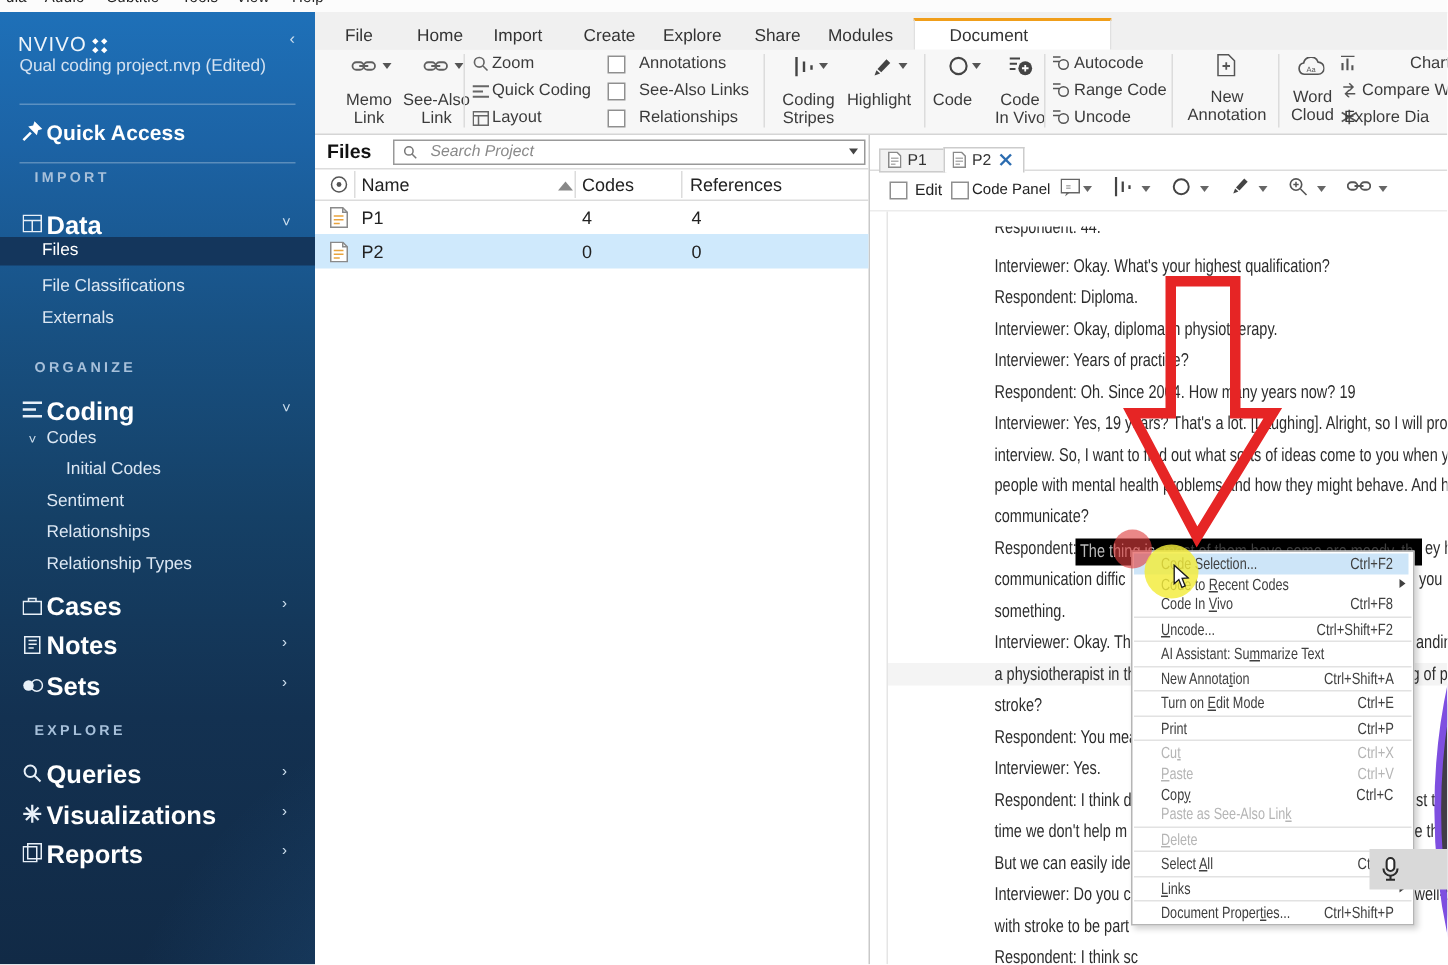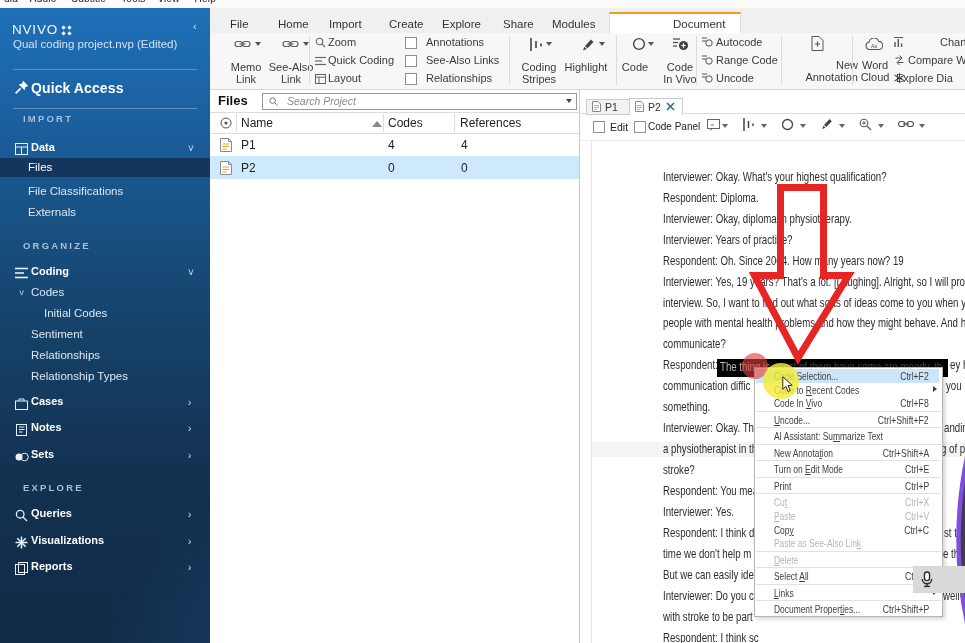--- a/index.html
+++ b/index.html
@@ -6,21 +6,21 @@
   body{width:965px;height:643px;overflow:hidden;font-family:"Liberation Sans",sans-serif;background:#fff;}
   .abs{position:absolute;}
   #app{position:relative;width:965px;height:643px;overflow:hidden;background:#fff;}
   
   #sidebar{left:0;top:8px;width:210px;height:635px;
     background:
       radial-gradient(circle 480px at 360px 740px, rgba(45,115,180,0.48), rgba(45,115,180,0) 60%),
       linear-gradient(180deg,#1E70B8 0%,#1C63A5 14%,#185183 33%,#154066 53%,#133151 74%,#112A46 100%);
     color:#fff;}
   .sect{position:absolute;left:23px;font-size:9.5px;letter-spacing:2.2px;color:#a7c0da;font-weight:bold;}
-  .nav1{position:absolute;left:31px;font-size:11px;font-weight:bold;color:#fff;}
+  .nav1{position:absolute;left:31px;font-size:17px;font-weight:bold;color:#fff;}
   .nav2{position:absolute;left:28px;font-size:11.5px;color:#dce7f3;}
   .chev{position:absolute;left:188px;font-size:10px;color:#cfe0ef;}
   .sideicon{position:absolute;left:15px;}
   
   #topstrip{left:0;top:0;width:965px;height:8px;background:#fcfcfc;overflow:hidden;border-bottom:1px solid #e8e8e8;}
   #tabrow{left:210px;top:8px;width:755px;height:25px;background:#f0f0f0;border-bottom:1px solid #e3e3e3;}
   .rtab{position:absolute;top:10px;font-size:11.5px;color:#333;}
   #ribbon{left:210px;top:33px;width:755px;height:56px;background:#f7f7f7;border-bottom:1px solid #d5d5d5;}
   .rlab{position:absolute;font-size:11px;color:#3b3b3b;text-align:center;white-space:nowrap;}
   .rsep{position:absolute;top:3px;width:1px;height:49px;background:#dcdcdc;}
@@ -148,21 +148,21 @@
   </div>
   <div class="abs" id="tabrow">
     <div class="rtab" style="left:20px;">File</div>
     <div class="rtab" style="left:68px;">Home</div>
     <div class="rtab" style="left:119px;">Import</div>
     <div class="rtab" style="left:179px;">Create</div>
     <div class="rtab" style="left:232px;">Explore</div>
     <div class="rtab" style="left:293px;">Share</div>
     <div class="rtab" style="left:342px;">Modules</div>
     <div class="abs" style="left:399px;top:4px;width:130px;height:21px;background:#fff;border:1px solid #e0e0e0;border-bottom:none;border-top:2px solid #F09E1A;"></div>
-    <div class="rtab" style="left:423px;margin-left:40px;">Document</div>
+    <div class="rtab" style="left:423px;">Document</div>
   </div>
   <div class="abs" id="ribbon">
 
     <svg class="abs" style="left:24px;top:6px;" width="19" height="10" viewBox="0 0 19 10">
         <g fill="none" stroke="#5f5f5f" stroke-width="1.2">
           <rect x="1" y="2.5" width="7.5" height="5" rx="2.5"></rect>
           <rect x="8.5" y="2.5" width="7.5" height="5" rx="2.5"></rect>
           <line x1="5.5" y1="5" x2="11.5" y2="5"></line>
         </g>
       </svg>
@@ -266,21 +266,21 @@
         </g>
         <circle cx="7" cy="6" r="3.2" fill="none" stroke="#555"></circle>
       </svg>
     <div class="rlab" style="left:506px;top:39px;">Uncode</div>
     <div class="rsep" style="left:571px;"></div>
 
     <svg class="abs" style="left:601px;top:3px;" width="13" height="15" viewBox="0 0 13 15">
         <path d="M1 0.5h7l4 4v10h-11z" fill="none" stroke="#555"></path>
         <path d="M6.5 5.5v5 M4 8h5" stroke="#555" stroke-width="1.2"></path>
       </svg>
-    <div class="rlab" style="left:568px;top:26px;width:80px;text-align:right;">New<br>Annotation</div>
+    <div class="rlab" style="left:568px;top:26px;width:80px;">New<br>Annotation</div>
     <div class="rsep" style="left:642px;"></div>
 
     <svg class="abs" style="left:655px;top:5px;" width="18" height="13" viewBox="0 0 18 13">
         <path d="M4.5 11.5 a3.8 3.8 0 0 1 -0.4 -7.5 a5 5 0 0 1 9.6 -0.6 a3.6 3.6 0 0 1 0 8.1z" fill="none" stroke="#555" stroke-width="1.1"></path>
         <text x="6" y="10" font-size="5" fill="#555" font-family="Liberation Sans">Aa</text>
       </svg>
     <div class="rlab" style="left:644px;top:26px;width:42px;">Word<br>Cloud</div>
 
     <svg class="abs" style="left:684px;top:4px;" width="11" height="10" viewBox="0 0 11 10">
         <g stroke="#555" stroke-width="1.4">
@@ -426,20 +426,23 @@
           <rect x="9" y="1.5" width="6.5" height="5" rx="2.5"></rect>
           <line x1="5" y1="4" x2="11" y2="4"></line>
         </g>
       </svg>
     <div class="caret" style="left:339px;top:34px;border-top-color:#666;"></div>
     <div class="abs" style="left:0;top:50px;width:385px;height:1px;background:#ececec;"></div>
     <div class="abs" style="left:11px;top:51px;width:1px;height:502px;background:#e5e5e5;"></div>
 
     <div class="abs" style="left:12px;top:352px;width:373px;height:15px;background:#f4f4f4;"></div>
 
+    <div class="abs" style="left:83px;top:61px;width:302px;height:11px;overflow:hidden;">
+        <div style="position:absolute;left:0;top:-7px;font-size:12.4px;color:#2d2d2d;white-space:nowrap;transform:scaleX(0.78);transform-origin:0 0;">Respondent: 44.</div>
+      </div>
     <div class="docline" style="top:80px;">Interviewer: Okay. What's your highest qualification?</div>
     <div class="docline" style="top:101px;">Respondent: Diploma.</div>
     <div class="docline" style="top:122px;">Interviewer: Okay, diploma in physiotherapy.</div>
     <div class="docline" style="top:143px;">Interviewer: Years of practice?</div>
     <div class="docline" style="top:164px;">Respondent: Oh. Since 2004. How many years now? 19</div>
     <div class="docline" style="top:185px;">Interviewer: Yes, 19 years? That's a lot. [Laughing]. Alright, so I will proce</div>
     <div class="docline" style="top:206px;">interview. So, I want to find out what sorts of ideas come to you when y</div>
     <div class="docline" style="top:226px;">people with mental health problems and how they might behave. And h</div>
     <div class="docline" style="top:247px;">communicate?</div>
 

